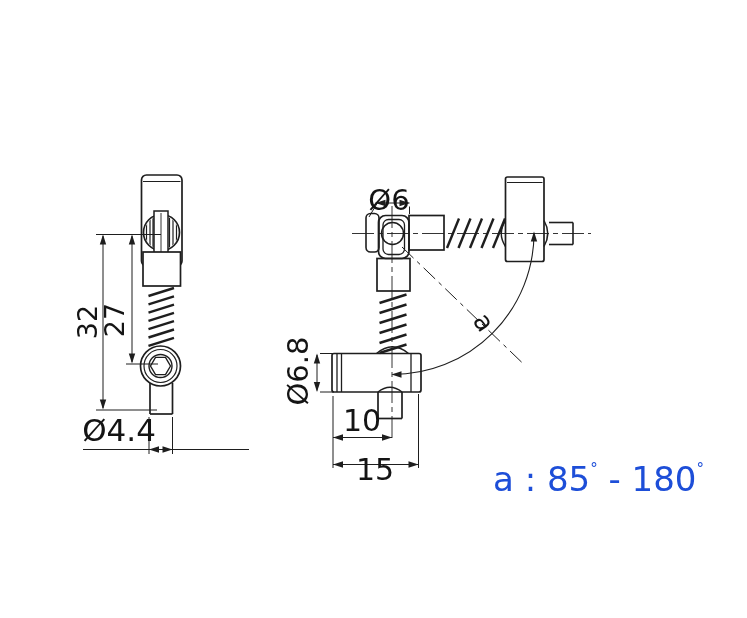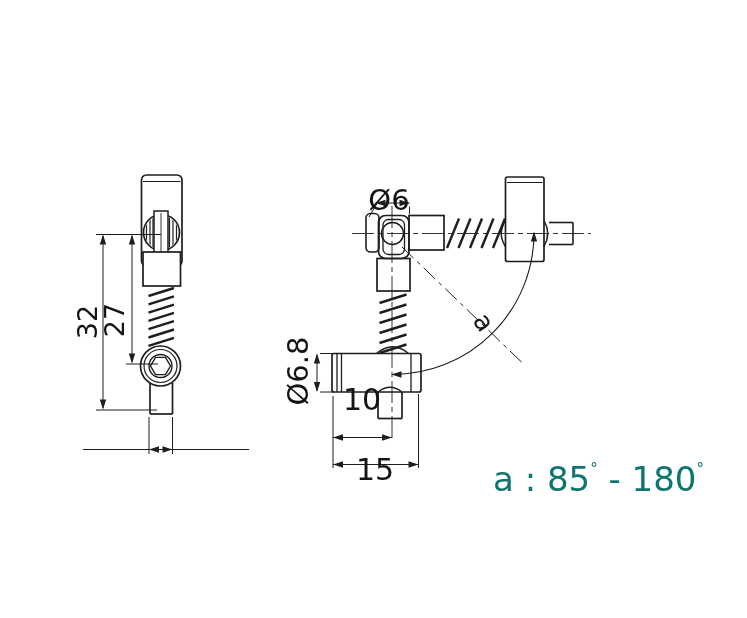--- a/index.html
+++ b/index.html
@@ -8,21 +8,21 @@
   svg{position:absolute;left:0;top:0;}
   .label{position:absolute;color:#141414;white-space:nowrap;line-height:1;
          transform:translate(-50%,-50%);}
   .rot90{transform:translate(-50%,-50%) rotate(-90deg);}
   .rot-a{transform:translate(-50%,-50%) rotate(55deg);}
   .fs27{font-size:27px;}
   .fs29{font-size:29px;}
   .fs30{font-size:30px;}
   .fs31{font-size:31px;}
   .fs26{font-size:26px;}
-  #angle-note{position:absolute;left:493px;top:461px;font-size:34px;color:#0f766e;
+  #angle-note{position:absolute;left:493px;top:461px;font-size:34px;color:#1d4ed8;
               line-height:1.1;white-space:nowrap;transform:none;text-align:right;}
   #angle-note .deg{font-size:15px;vertical-align:17px;}
 </style>
 </head>
 <body>
 
 <div id="stage">
 
 <svg width="747" height="618" viewBox="0 0 747 618">
   <defs>
@@ -169,23 +169,24 @@
     <polygon points="392,437.5 382,434.3 382,440.7"></polygon>
     <polygon points="333,464.5 343,461.3 343,467.7"></polygon>
     <polygon points="418.5,464.5 408.5,461.3 408.5,467.7"></polygon>
     <polygon points="534,231.5 530.8,241.5 537.2,241.5"></polygon>
     <polygon points="391.5,374.5 401.5,371.3 401.5,377.7"></polygon>
   </g>
 </svg>
 
 <div class="label rot90 fs27" style="left:87px;top:322px">32</div>
 <div class="label rot90 fs27" style="left:114px;top:320px">27</div>
+<div class="label fs31" style="left:119px;top:430px">Ø4.4</div>
 <div class="label fs29" style="left:389px;top:200px">Ø6</div>
 <div class="label rot90 fs29" style="left:298px;top:371px">Ø6.8</div>
-<div class="label fs30" style="left:362px;top:400px">10</div>
+<div class="label fs30" style="left:362px;top:421px">10</div>
 <div class="label fs30" style="left:375px;top:470px">15</div>
 <div class="label rot-a fs26" style="left:484px;top:322px">a</div>
 
 <div id="angle-note">
   <span>a : 85</span><span class="deg">°</span><span> - 180</span><span class="deg">°</span>
 </div>
 
 </div>
 
 </body></html>

